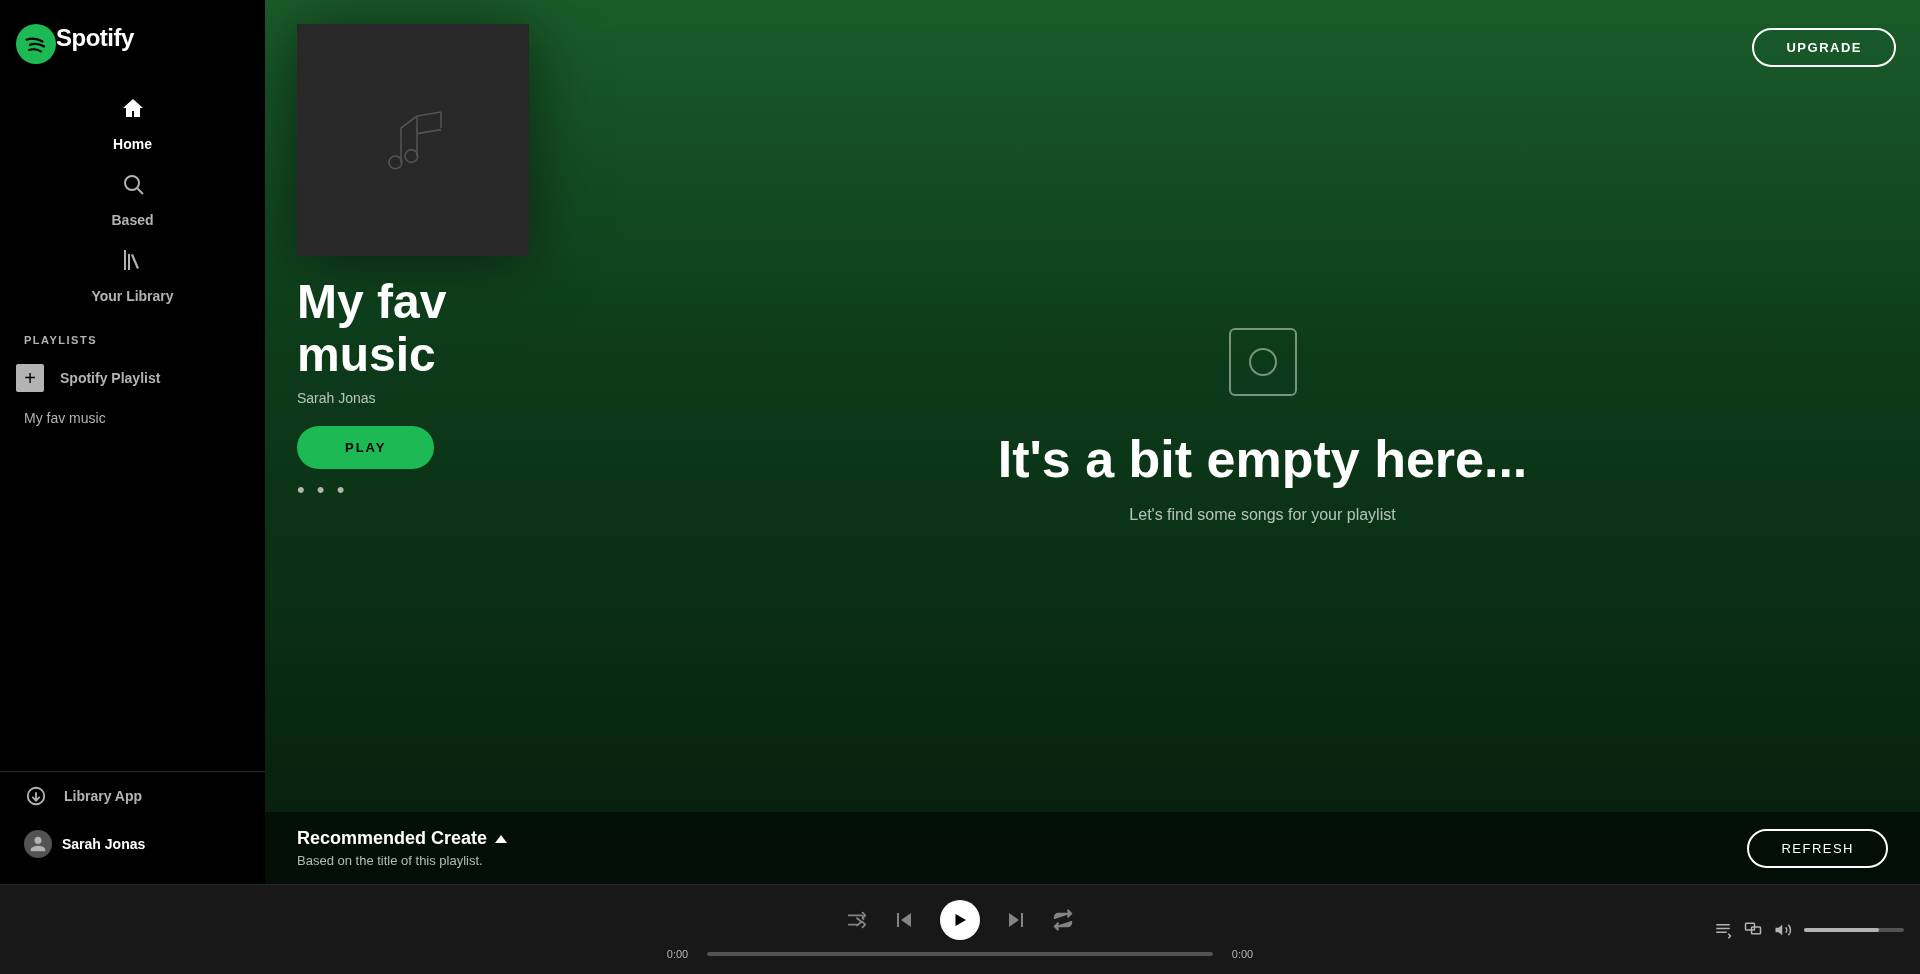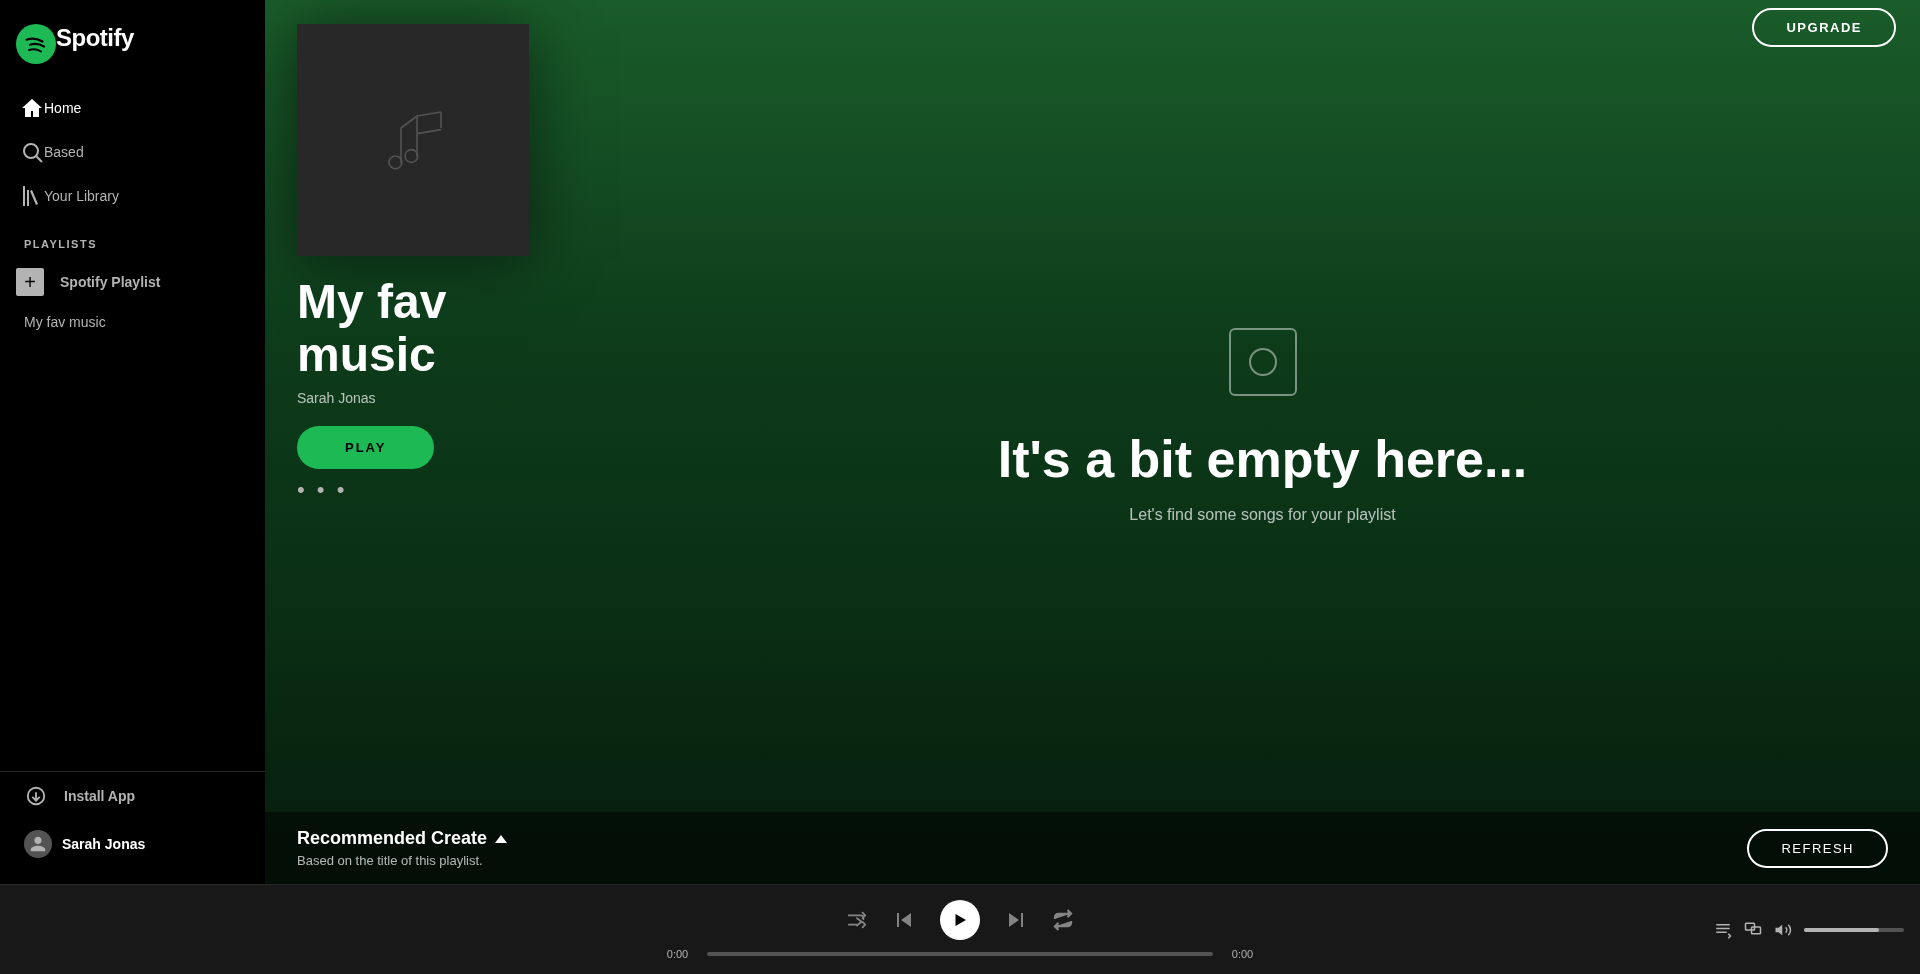--- a/index.html
+++ b/index.html
@@ -53,28 +53,30 @@
       letter-spacing: -0.5px;
     }
 
     .sidebar-nav {
       padding: 4px 8px;
     }
 
     .nav-item {
       display: flex;
       align-items: center;
+      gap: 16px;
       padding: 10px 12px;
       border-radius: 4px;
       cursor: pointer;
       color: #b3b3b3;
       font-size: 14px;
-      font-weight: 400;
+      font-weight: 700;
       text-decoration: none;
       transition: color 0.1s;
+      flex-direction: column;
     }
 
     .nav-item.active { color: #fff; }
 
     .nav-icon {
       width: 24px;
       height: 24px;
       display: flex;
       align-items: center;
       justify-content: center;
@@ -175,21 +177,21 @@
       background: linear-gradient(180deg, #1a5c2a 0%, #0d3b1a 40%, #0a2e14 70%, #061c0c 100%);
       position: relative;
       overflow: hidden;
       display: flex;
       flex-direction: column;
     }
 
     .main-header {
       display: flex;
       justify-content: flex-end;
-      padding: 8px 24px;
+      padding: 28px 24px;
       position: absolute;
       top: 0;
       right: 0;
       z-index: 10;
     }
 
     .upgrade-btn {
       background: transparent;
       border: 2px solid #fff;
       color: #fff;
@@ -560,21 +562,21 @@
 
     <div class="sidebar-bottom">
       <div class="install-app-btn">
         <span class="nav-icon">
           <svg width="22" height="22" viewBox="0 0 24 24" fill="none" stroke="currentColor" stroke-width="2">
             <circle cx="12" cy="12" r="9"></circle>
             <polyline points="12 8 12 16"></polyline>
             <polyline points="8 13 12 17 16 13"></polyline>
           </svg>
         </span>
-        <span>Install App</span>
+        <span>Library App</span>
       </div>
       <div class="user-profile">
         <div class="user-avatar">
           <svg viewBox="0 0 24 24" fill="#b3b3b3">
             <path d="M12 12c2.7 0 4.8-2.1 4.8-4.8S14.7 2.4 12 2.4 7.2 4.5 7.2 7.2 9.3 12 12 12zm0 2.4c-3.2 0-9.6 1.6-9.6 4.8v2.4h19.2v-2.4c0-3.2-6.4-4.8-9.6-4.8z"></path>
           </svg>
         </div>
         <span class="user-name">Sarah Jonas</span>
       </div>
     </div>

